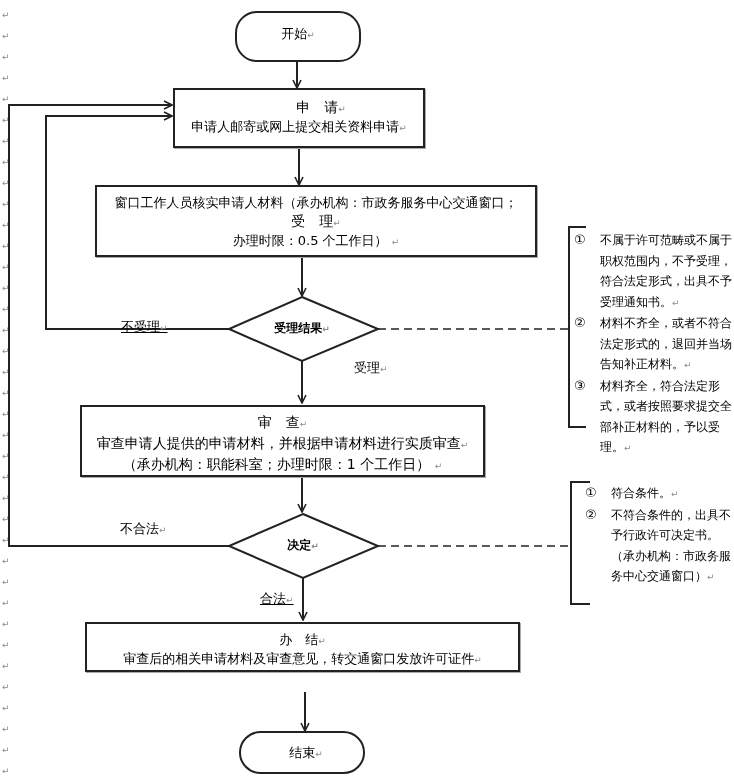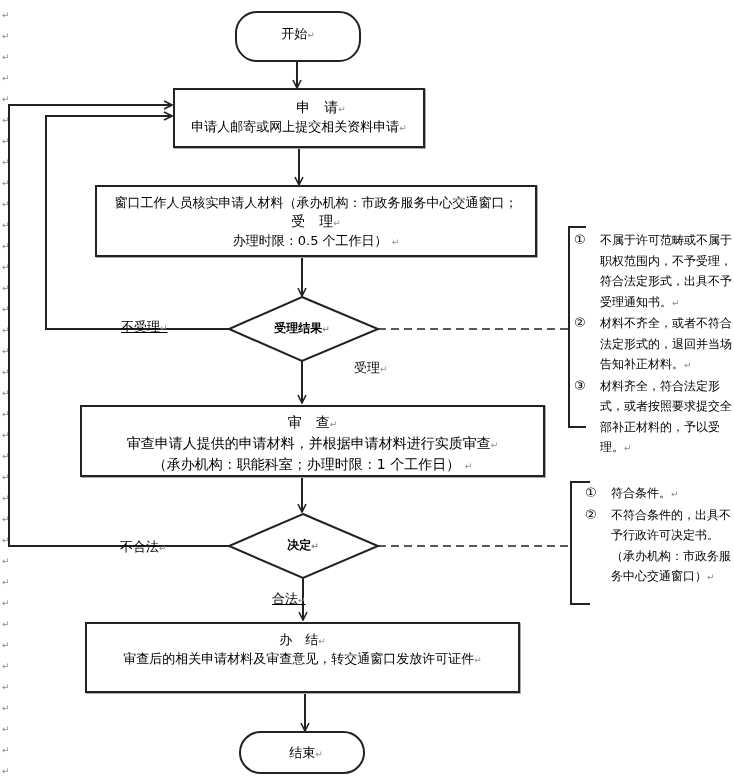--- a/index.html
+++ b/index.html
@@ -125,40 +125,40 @@
   <span>受理结果</span><span class="pm">↵</span>
 </div>
 
 <div class="lbl" style="left:121px;top:319px;text-decoration:underline;">
   <span>不受理</span><span class="pm">↵</span>
 </div>
 <div class="lbl" style="left:308px;top:360px;margin-left:46px;">
   <span>受理</span><span class="pm">↵</span>
 </div>
 
-<div class="box" style="left:80px;top:405px;width:465px;height:72px;">
+<div class="box" style="left:80px;top:405px;width:405px;height:72px;">
   <div class="node-text" style="left:0;right:0;top:6px;font-size:14px;line-height:19px;">
     <div><span>审　查</span><span class="pm">↵</span></div>
     <div><span>审查申请人提供的申请材料，并根据申请材料进行实质审查</span><span class="pm">↵</span></div>
     <div><span>（承办机构：职能科室；办理时限：1 个工作日）</span> <span class="pm">↵</span></div>
   </div>
 </div>
 
 <div class="d-text" style="left:273px;top:537px;width:60px;">
   <span>决定</span><span class="pm">↵</span>
 </div>
 
-<div class="lbl" style="left:120px;top:521px;margin-top:18px;">
+<div class="lbl" style="left:120px;top:521px;">
   <span>不合法</span><span class="pm">↵</span>
 </div>
-<div class="lbl" style="left:272px;top:591px;text-decoration:underline;">
+<div class="lbl" style="left:260px;top:591px;text-decoration:underline;">
   <span>合法</span><span class="pm">↵</span>
 </div>
 
-<div class="box" style="left:85px;top:622px;width:435px;height:71px;">
+<div class="box" style="left:85px;top:622px;width:435px;height:50px;">
   <div class="node-text" style="left:0;right:0;top:7px;">
     <div><span>办　结</span><span class="pm">↵</span></div>
     <div><span>审查后的相关申请材料及审查意见，转交通窗口发放许可证件</span><span class="pm">↵</span></div>
   </div>
 </div>
 
 <div class="term" style="left:239px;top:731px;width:126px;height:43px;">
   <div class="node-text" style="left:0;right:0;top:11px;margin-left:8px;">
     <span>结束</span><span class="pm">↵</span>
   </div>

